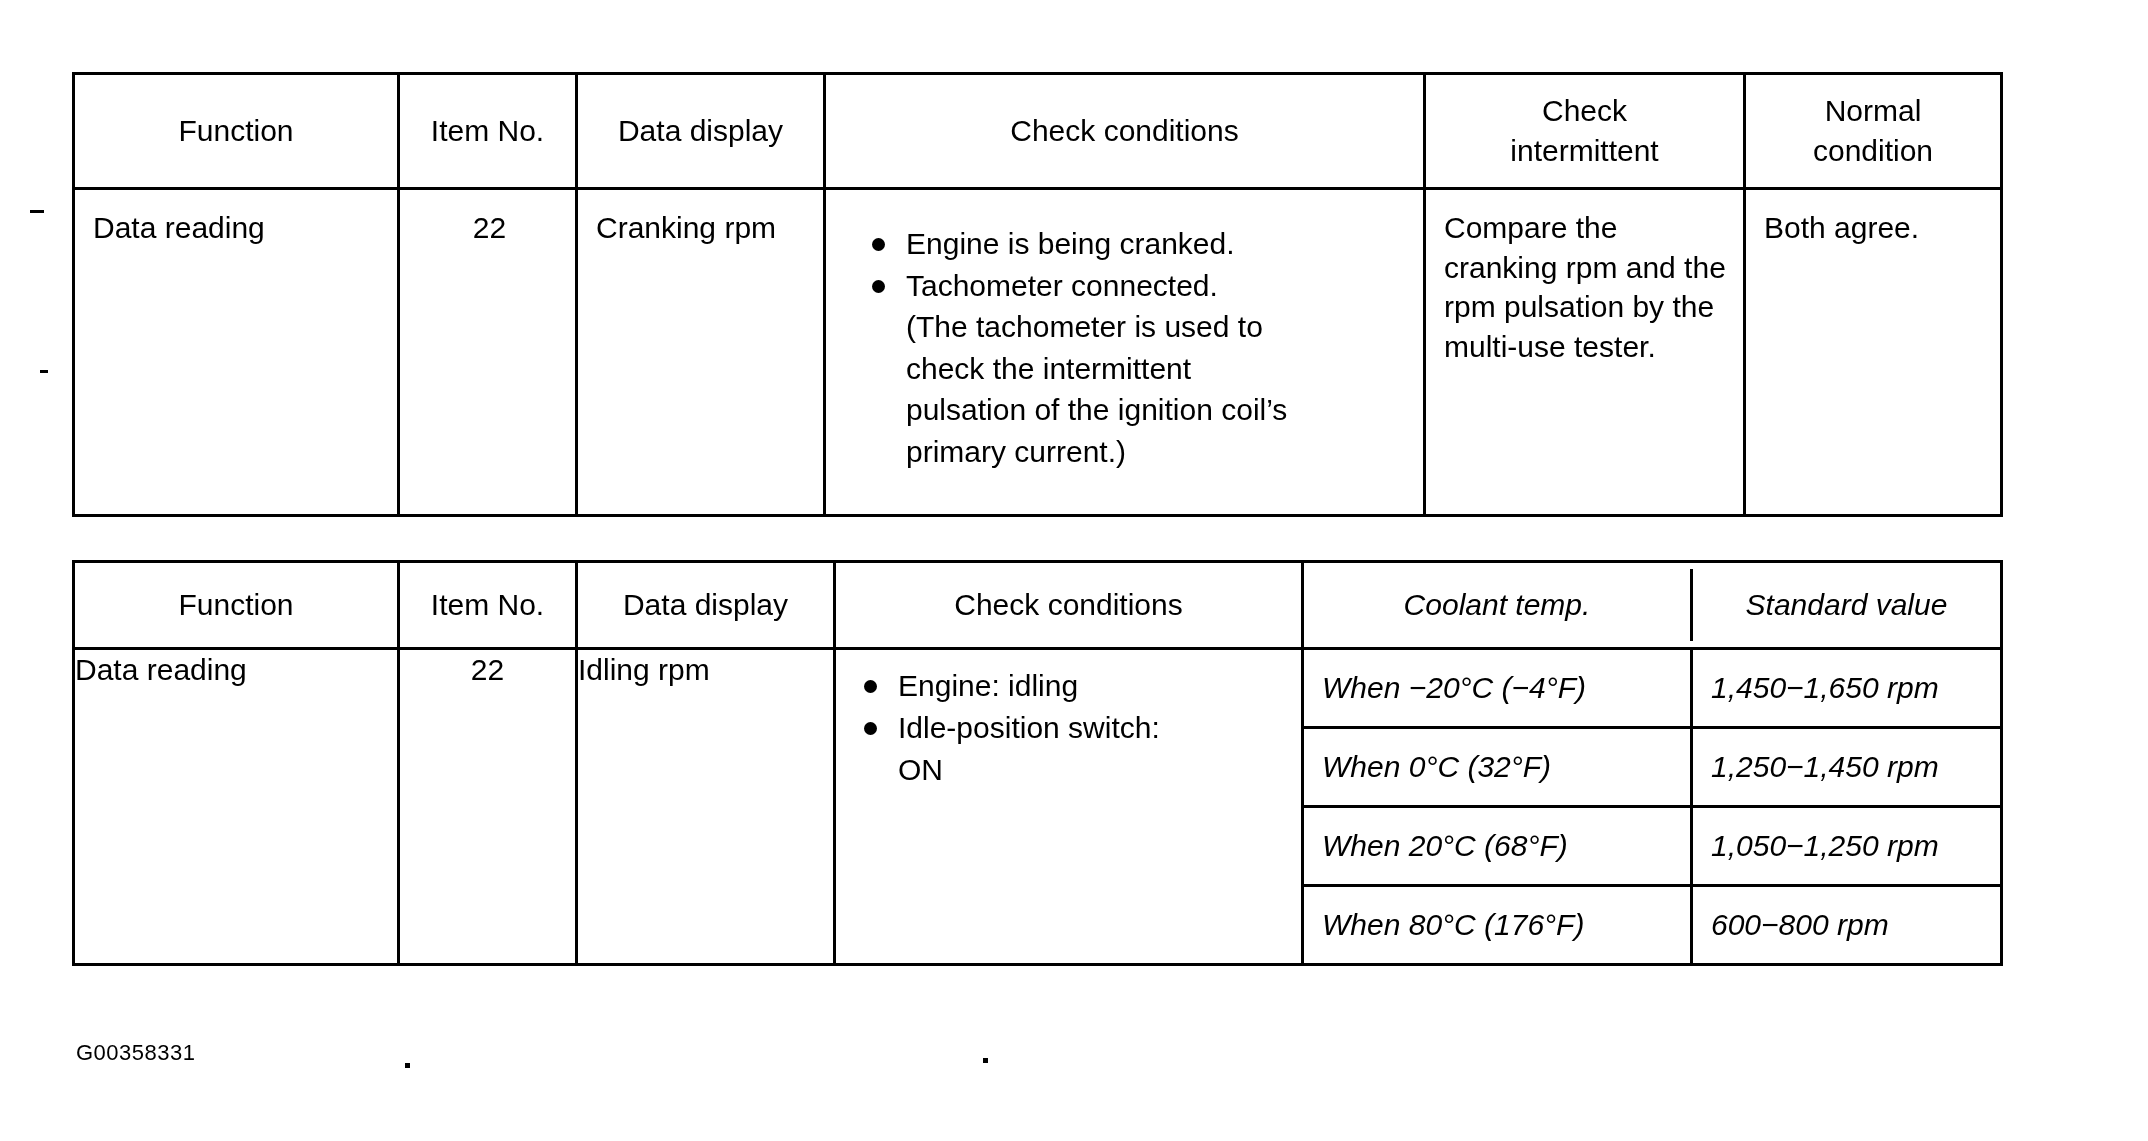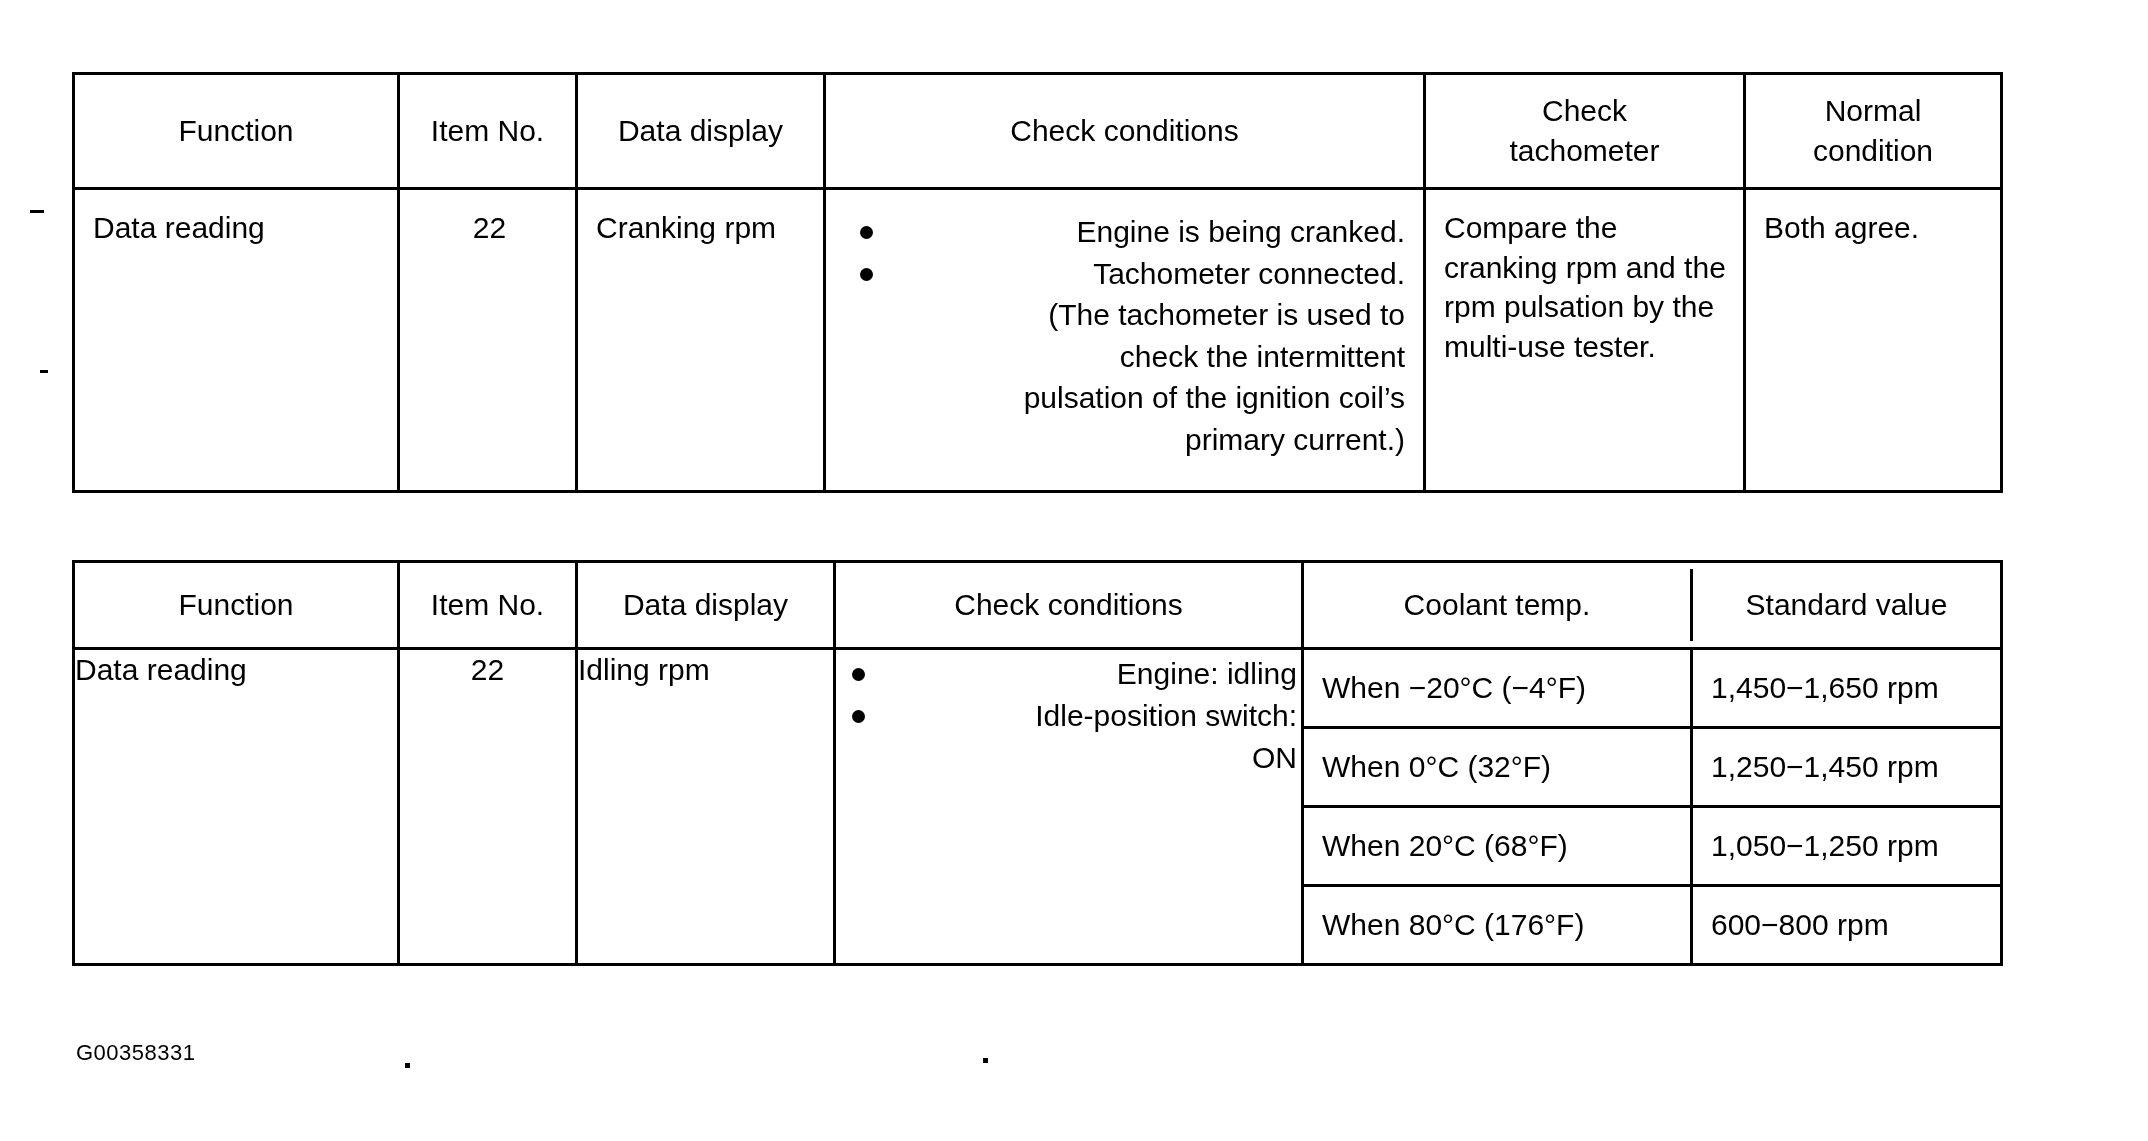--- a/index.html
+++ b/index.html
@@ -47,23 +47,22 @@
     padding: 6px 8px;
   }
   .t1-body td {
     padding: 18px 14px 26px 18px;
   }
   .t1-center {
     text-align: center;
   }
   .bullets {
     list-style: none;
-    margin: 4px;
+    margin: 16px;
     padding: 0;
-    text-align: right;
   }
   .bullets li {
     position: relative;
     padding-left: 46px;
     margin: 0 0 2px 0;
   }
   .bullets li::before {
     content: "";
     position: absolute;
     left: 12px;
@@ -128,20 +127,21 @@
   }
   .sub-table tr:last-child td {
     border-bottom: 0;
   }
   .sub-table td.divider {
     border-right: 3px solid #000000;
   }
   .nested-cell {
     padding: 0 !important;
     vertical-align: top;
+    font-style: italic;
   }
 
   
   .doc-code {
     position: absolute;
     left: 76px;
     top: 1040px;
     font-size: 22px;
     letter-spacing: 0.5px;
   }
@@ -196,21 +196,21 @@
       <col style="width:257px">
     </colgroup>
     <thead>
       <tr>
         <th>Function</th>
         <th>Item No.</th>
         <th>Data display</th>
         <th>Check conditions</th>
         <th>
           <div>Check</div>
-          <div>tachometer</div>
+          <div>intermittent</div>
         </th>
         <th>
           <div>Normal</div>
           <div>condition</div>
         </th>
       </tr>
     </thead>
     <tbody class="t1-body">
       <tr>
         <td>Data reading</td>

